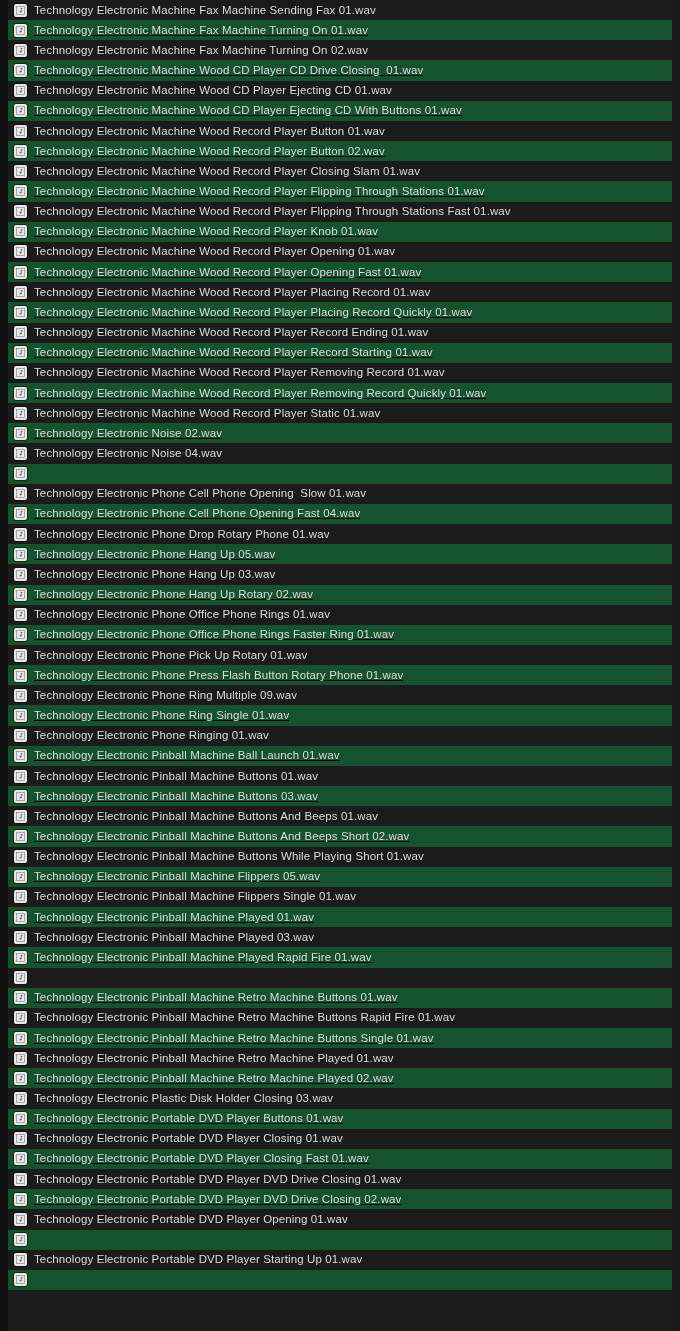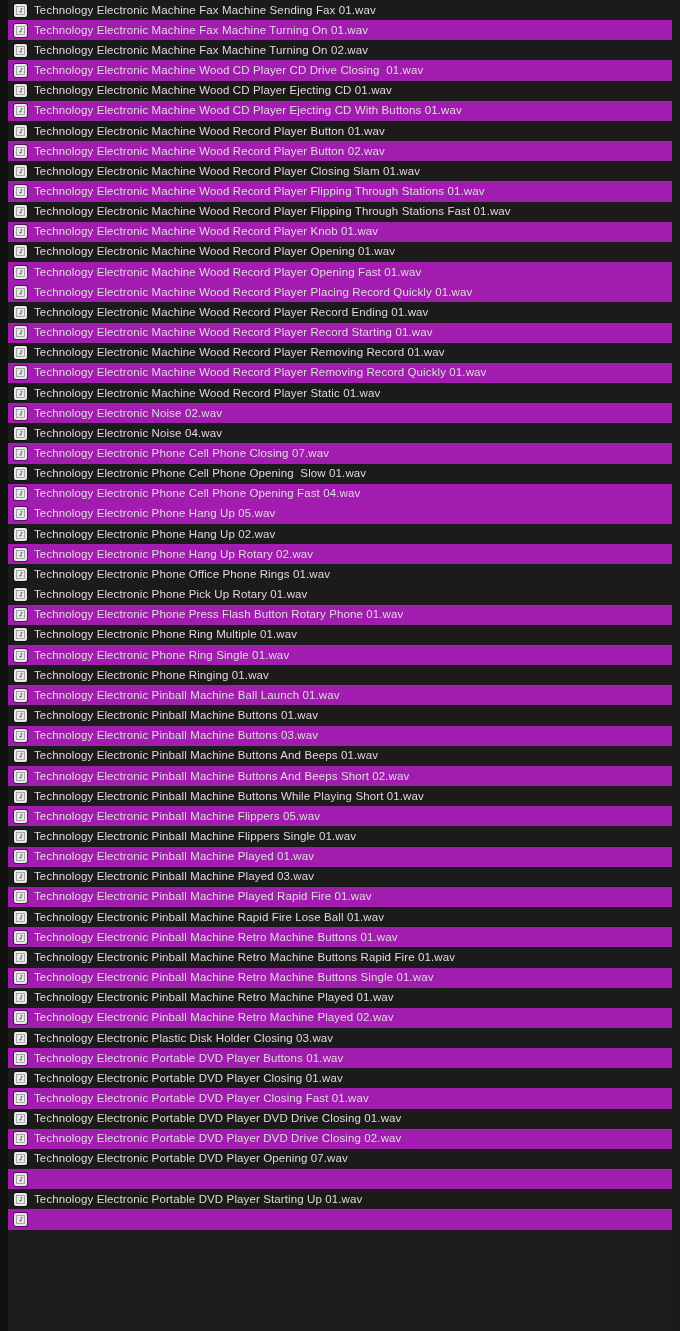--- a/index.html
+++ b/index.html
@@ -50,21 +50,22 @@
     height: 20.166px;
     min-height: 20.166px;
     display: flex;
     align-items: center;
     padding-left: 14px;
     box-sizing: border-box;
     background: #1b1b1b;
     overflow: hidden;
   }
   .file-row.alt {
-    background: #a21caf;
+    background: #14532d;
+    text-decoration: underline;
   }
 
   .file-icon {
     flex: 0 0 auto;
     width: 13px;
     height: 13px;
     margin-right: 7px;
     border-radius: 2px;
     background: #e8e8e8;
     box-shadow: 0 0 0 1px rgba(0,0,0,0.45);
@@ -238,20 +239,31 @@
       <span class="file-icon">
         <svg width="9" height="9" viewBox="0 0 9 9" aria-hidden="true">
           <rect x="0.5" y="0.5" width="8" height="8" fill="none" stroke="#8a8a8a" stroke-width="0.7"></rect>
           <path d="M5.2 2.1 L5.2 5.6" stroke="#5f5f5f" stroke-width="0.8" fill="none"></path>
           <path d="M5.2 2.1 L6.7 2.5 L6.7 3.2 L5.2 2.8 Z" fill="#5f5f5f"></path>
           <ellipse cx="4.5" cy="5.8" rx="1.05" ry="0.8" fill="#5f5f5f"></ellipse>
         </svg>
       </span>
       <span class="file-name">Technology Electronic Machine Wood Record Player Opening Fast 01.wav</span>
     </div>
+    <div class="file-row">
+      <span class="file-icon">
+        <svg width="9" height="9" viewBox="0 0 9 9" aria-hidden="true">
+          <rect x="0.5" y="0.5" width="8" height="8" fill="none" stroke="#8a8a8a" stroke-width="0.7"></rect>
+          <path d="M5.2 2.1 L5.2 5.6" stroke="#5f5f5f" stroke-width="0.8" fill="none"></path>
+          <path d="M5.2 2.1 L6.7 2.5 L6.7 3.2 L5.2 2.8 Z" fill="#5f5f5f"></path>
+          <ellipse cx="4.5" cy="5.8" rx="1.05" ry="0.8" fill="#5f5f5f"></ellipse>
+        </svg>
+      </span>
+      <span class="file-name">Technology Electronic Machine Wood Record Player Placing Record 01.wav</span>
+    </div>
     <div class="file-row alt">
       <span class="file-icon">
         <svg width="9" height="9" viewBox="0 0 9 9" aria-hidden="true">
           <rect x="0.5" y="0.5" width="8" height="8" fill="none" stroke="#8a8a8a" stroke-width="0.7"></rect>
           <path d="M5.2 2.1 L5.2 5.6" stroke="#5f5f5f" stroke-width="0.8" fill="none"></path>
           <path d="M5.2 2.1 L6.7 2.5 L6.7 3.2 L5.2 2.8 Z" fill="#5f5f5f"></path>
           <ellipse cx="4.5" cy="5.8" rx="1.05" ry="0.8" fill="#5f5f5f"></ellipse>
         </svg>
       </span>
       <span class="file-name">Technology Electronic Machine Wood Record Player Placing Record Quickly 01.wav</span>
@@ -335,21 +347,20 @@
     </div>
     <div class="file-row alt">
       <span class="file-icon">
         <svg width="9" height="9" viewBox="0 0 9 9" aria-hidden="true">
           <rect x="0.5" y="0.5" width="8" height="8" fill="none" stroke="#8a8a8a" stroke-width="0.7"></rect>
           <path d="M5.2 2.1 L5.2 5.6" stroke="#5f5f5f" stroke-width="0.8" fill="none"></path>
           <path d="M5.2 2.1 L6.7 2.5 L6.7 3.2 L5.2 2.8 Z" fill="#5f5f5f"></path>
           <ellipse cx="4.5" cy="5.8" rx="1.05" ry="0.8" fill="#5f5f5f"></ellipse>
         </svg>
       </span>
-      <span class="file-name">Technology Electronic Phone Cell Phone Closing 07.wav</span>
     </div>
     <div class="file-row">
       <span class="file-icon">
         <svg width="9" height="9" viewBox="0 0 9 9" aria-hidden="true">
           <rect x="0.5" y="0.5" width="8" height="8" fill="none" stroke="#8a8a8a" stroke-width="0.7"></rect>
           <path d="M5.2 2.1 L5.2 5.6" stroke="#5f5f5f" stroke-width="0.8" fill="none"></path>
           <path d="M5.2 2.1 L6.7 2.5 L6.7 3.2 L5.2 2.8 Z" fill="#5f5f5f"></path>
           <ellipse cx="4.5" cy="5.8" rx="1.05" ry="0.8" fill="#5f5f5f"></ellipse>
         </svg>
       </span>
@@ -359,41 +370,52 @@
       <span class="file-icon">
         <svg width="9" height="9" viewBox="0 0 9 9" aria-hidden="true">
           <rect x="0.5" y="0.5" width="8" height="8" fill="none" stroke="#8a8a8a" stroke-width="0.7"></rect>
           <path d="M5.2 2.1 L5.2 5.6" stroke="#5f5f5f" stroke-width="0.8" fill="none"></path>
           <path d="M5.2 2.1 L6.7 2.5 L6.7 3.2 L5.2 2.8 Z" fill="#5f5f5f"></path>
           <ellipse cx="4.5" cy="5.8" rx="1.05" ry="0.8" fill="#5f5f5f"></ellipse>
         </svg>
       </span>
       <span class="file-name">Technology Electronic Phone Cell Phone Opening Fast 04.wav</span>
     </div>
+    <div class="file-row">
+      <span class="file-icon">
+        <svg width="9" height="9" viewBox="0 0 9 9" aria-hidden="true">
+          <rect x="0.5" y="0.5" width="8" height="8" fill="none" stroke="#8a8a8a" stroke-width="0.7"></rect>
+          <path d="M5.2 2.1 L5.2 5.6" stroke="#5f5f5f" stroke-width="0.8" fill="none"></path>
+          <path d="M5.2 2.1 L6.7 2.5 L6.7 3.2 L5.2 2.8 Z" fill="#5f5f5f"></path>
+          <ellipse cx="4.5" cy="5.8" rx="1.05" ry="0.8" fill="#5f5f5f"></ellipse>
+        </svg>
+      </span>
+      <span class="file-name">Technology Electronic Phone Drop Rotary Phone 01.wav</span>
+    </div>
     <div class="file-row alt">
       <span class="file-icon">
         <svg width="9" height="9" viewBox="0 0 9 9" aria-hidden="true">
           <rect x="0.5" y="0.5" width="8" height="8" fill="none" stroke="#8a8a8a" stroke-width="0.7"></rect>
           <path d="M5.2 2.1 L5.2 5.6" stroke="#5f5f5f" stroke-width="0.8" fill="none"></path>
           <path d="M5.2 2.1 L6.7 2.5 L6.7 3.2 L5.2 2.8 Z" fill="#5f5f5f"></path>
           <ellipse cx="4.5" cy="5.8" rx="1.05" ry="0.8" fill="#5f5f5f"></ellipse>
         </svg>
       </span>
       <span class="file-name">Technology Electronic Phone Hang Up 05.wav</span>
     </div>
     <div class="file-row">
       <span class="file-icon">
         <svg width="9" height="9" viewBox="0 0 9 9" aria-hidden="true">
           <rect x="0.5" y="0.5" width="8" height="8" fill="none" stroke="#8a8a8a" stroke-width="0.7"></rect>
           <path d="M5.2 2.1 L5.2 5.6" stroke="#5f5f5f" stroke-width="0.8" fill="none"></path>
           <path d="M5.2 2.1 L6.7 2.5 L6.7 3.2 L5.2 2.8 Z" fill="#5f5f5f"></path>
           <ellipse cx="4.5" cy="5.8" rx="1.05" ry="0.8" fill="#5f5f5f"></ellipse>
         </svg>
       </span>
-      <span class="file-name">Technology Electronic Phone Hang Up 02.wav</span>
+      <span class="file-name">Technology Electronic Phone Hang Up 03.wav</span>
     </div>
     <div class="file-row alt">
       <span class="file-icon">
         <svg width="9" height="9" viewBox="0 0 9 9" aria-hidden="true">
           <rect x="0.5" y="0.5" width="8" height="8" fill="none" stroke="#8a8a8a" stroke-width="0.7"></rect>
           <path d="M5.2 2.1 L5.2 5.6" stroke="#5f5f5f" stroke-width="0.8" fill="none"></path>
           <path d="M5.2 2.1 L6.7 2.5 L6.7 3.2 L5.2 2.8 Z" fill="#5f5f5f"></path>
           <ellipse cx="4.5" cy="5.8" rx="1.05" ry="0.8" fill="#5f5f5f"></ellipse>
         </svg>
       </span>
@@ -403,20 +425,31 @@
       <span class="file-icon">
         <svg width="9" height="9" viewBox="0 0 9 9" aria-hidden="true">
           <rect x="0.5" y="0.5" width="8" height="8" fill="none" stroke="#8a8a8a" stroke-width="0.7"></rect>
           <path d="M5.2 2.1 L5.2 5.6" stroke="#5f5f5f" stroke-width="0.8" fill="none"></path>
           <path d="M5.2 2.1 L6.7 2.5 L6.7 3.2 L5.2 2.8 Z" fill="#5f5f5f"></path>
           <ellipse cx="4.5" cy="5.8" rx="1.05" ry="0.8" fill="#5f5f5f"></ellipse>
         </svg>
       </span>
       <span class="file-name">Technology Electronic Phone Office Phone Rings 01.wav</span>
     </div>
+    <div class="file-row alt">
+      <span class="file-icon">
+        <svg width="9" height="9" viewBox="0 0 9 9" aria-hidden="true">
+          <rect x="0.5" y="0.5" width="8" height="8" fill="none" stroke="#8a8a8a" stroke-width="0.7"></rect>
+          <path d="M5.2 2.1 L5.2 5.6" stroke="#5f5f5f" stroke-width="0.8" fill="none"></path>
+          <path d="M5.2 2.1 L6.7 2.5 L6.7 3.2 L5.2 2.8 Z" fill="#5f5f5f"></path>
+          <ellipse cx="4.5" cy="5.8" rx="1.05" ry="0.8" fill="#5f5f5f"></ellipse>
+        </svg>
+      </span>
+      <span class="file-name">Technology Electronic Phone Office Phone Rings Faster Ring 01.wav</span>
+    </div>
     <div class="file-row">
       <span class="file-icon">
         <svg width="9" height="9" viewBox="0 0 9 9" aria-hidden="true">
           <rect x="0.5" y="0.5" width="8" height="8" fill="none" stroke="#8a8a8a" stroke-width="0.7"></rect>
           <path d="M5.2 2.1 L5.2 5.6" stroke="#5f5f5f" stroke-width="0.8" fill="none"></path>
           <path d="M5.2 2.1 L6.7 2.5 L6.7 3.2 L5.2 2.8 Z" fill="#5f5f5f"></path>
           <ellipse cx="4.5" cy="5.8" rx="1.05" ry="0.8" fill="#5f5f5f"></ellipse>
         </svg>
       </span>
       <span class="file-name">Technology Electronic Phone Pick Up Rotary 01.wav</span>
@@ -434,21 +467,21 @@
     </div>
     <div class="file-row">
       <span class="file-icon">
         <svg width="9" height="9" viewBox="0 0 9 9" aria-hidden="true">
           <rect x="0.5" y="0.5" width="8" height="8" fill="none" stroke="#8a8a8a" stroke-width="0.7"></rect>
           <path d="M5.2 2.1 L5.2 5.6" stroke="#5f5f5f" stroke-width="0.8" fill="none"></path>
           <path d="M5.2 2.1 L6.7 2.5 L6.7 3.2 L5.2 2.8 Z" fill="#5f5f5f"></path>
           <ellipse cx="4.5" cy="5.8" rx="1.05" ry="0.8" fill="#5f5f5f"></ellipse>
         </svg>
       </span>
-      <span class="file-name">Technology Electronic Phone Ring Multiple 01.wav</span>
+      <span class="file-name">Technology Electronic Phone Ring Multiple 09.wav</span>
     </div>
     <div class="file-row alt">
       <span class="file-icon">
         <svg width="9" height="9" viewBox="0 0 9 9" aria-hidden="true">
           <rect x="0.5" y="0.5" width="8" height="8" fill="none" stroke="#8a8a8a" stroke-width="0.7"></rect>
           <path d="M5.2 2.1 L5.2 5.6" stroke="#5f5f5f" stroke-width="0.8" fill="none"></path>
           <path d="M5.2 2.1 L6.7 2.5 L6.7 3.2 L5.2 2.8 Z" fill="#5f5f5f"></path>
           <ellipse cx="4.5" cy="5.8" rx="1.05" ry="0.8" fill="#5f5f5f"></ellipse>
         </svg>
       </span>
@@ -588,21 +621,20 @@
     </div>
     <div class="file-row">
       <span class="file-icon">
         <svg width="9" height="9" viewBox="0 0 9 9" aria-hidden="true">
           <rect x="0.5" y="0.5" width="8" height="8" fill="none" stroke="#8a8a8a" stroke-width="0.7"></rect>
           <path d="M5.2 2.1 L5.2 5.6" stroke="#5f5f5f" stroke-width="0.8" fill="none"></path>
           <path d="M5.2 2.1 L6.7 2.5 L6.7 3.2 L5.2 2.8 Z" fill="#5f5f5f"></path>
           <ellipse cx="4.5" cy="5.8" rx="1.05" ry="0.8" fill="#5f5f5f"></ellipse>
         </svg>
       </span>
-      <span class="file-name">Technology Electronic Pinball Machine Rapid Fire Lose Ball 01.wav</span>
     </div>
     <div class="file-row alt">
       <span class="file-icon">
         <svg width="9" height="9" viewBox="0 0 9 9" aria-hidden="true">
           <rect x="0.5" y="0.5" width="8" height="8" fill="none" stroke="#8a8a8a" stroke-width="0.7"></rect>
           <path d="M5.2 2.1 L5.2 5.6" stroke="#5f5f5f" stroke-width="0.8" fill="none"></path>
           <path d="M5.2 2.1 L6.7 2.5 L6.7 3.2 L5.2 2.8 Z" fill="#5f5f5f"></path>
           <ellipse cx="4.5" cy="5.8" rx="1.05" ry="0.8" fill="#5f5f5f"></ellipse>
         </svg>
       </span>
@@ -720,21 +752,21 @@
     </div>
     <div class="file-row">
       <span class="file-icon">
         <svg width="9" height="9" viewBox="0 0 9 9" aria-hidden="true">
           <rect x="0.5" y="0.5" width="8" height="8" fill="none" stroke="#8a8a8a" stroke-width="0.7"></rect>
           <path d="M5.2 2.1 L5.2 5.6" stroke="#5f5f5f" stroke-width="0.8" fill="none"></path>
           <path d="M5.2 2.1 L6.7 2.5 L6.7 3.2 L5.2 2.8 Z" fill="#5f5f5f"></path>
           <ellipse cx="4.5" cy="5.8" rx="1.05" ry="0.8" fill="#5f5f5f"></ellipse>
         </svg>
       </span>
-      <span class="file-name">Technology Electronic Portable DVD Player Opening 07.wav</span>
+      <span class="file-name">Technology Electronic Portable DVD Player Opening 01.wav</span>
     </div>
     <div class="file-row alt">
       <span class="file-icon">
         <svg width="9" height="9" viewBox="0 0 9 9" aria-hidden="true">
           <rect x="0.5" y="0.5" width="8" height="8" fill="none" stroke="#8a8a8a" stroke-width="0.7"></rect>
           <path d="M5.2 2.1 L5.2 5.6" stroke="#5f5f5f" stroke-width="0.8" fill="none"></path>
           <path d="M5.2 2.1 L6.7 2.5 L6.7 3.2 L5.2 2.8 Z" fill="#5f5f5f"></path>
           <ellipse cx="4.5" cy="5.8" rx="1.05" ry="0.8" fill="#5f5f5f"></ellipse>
         </svg>
       </span>

